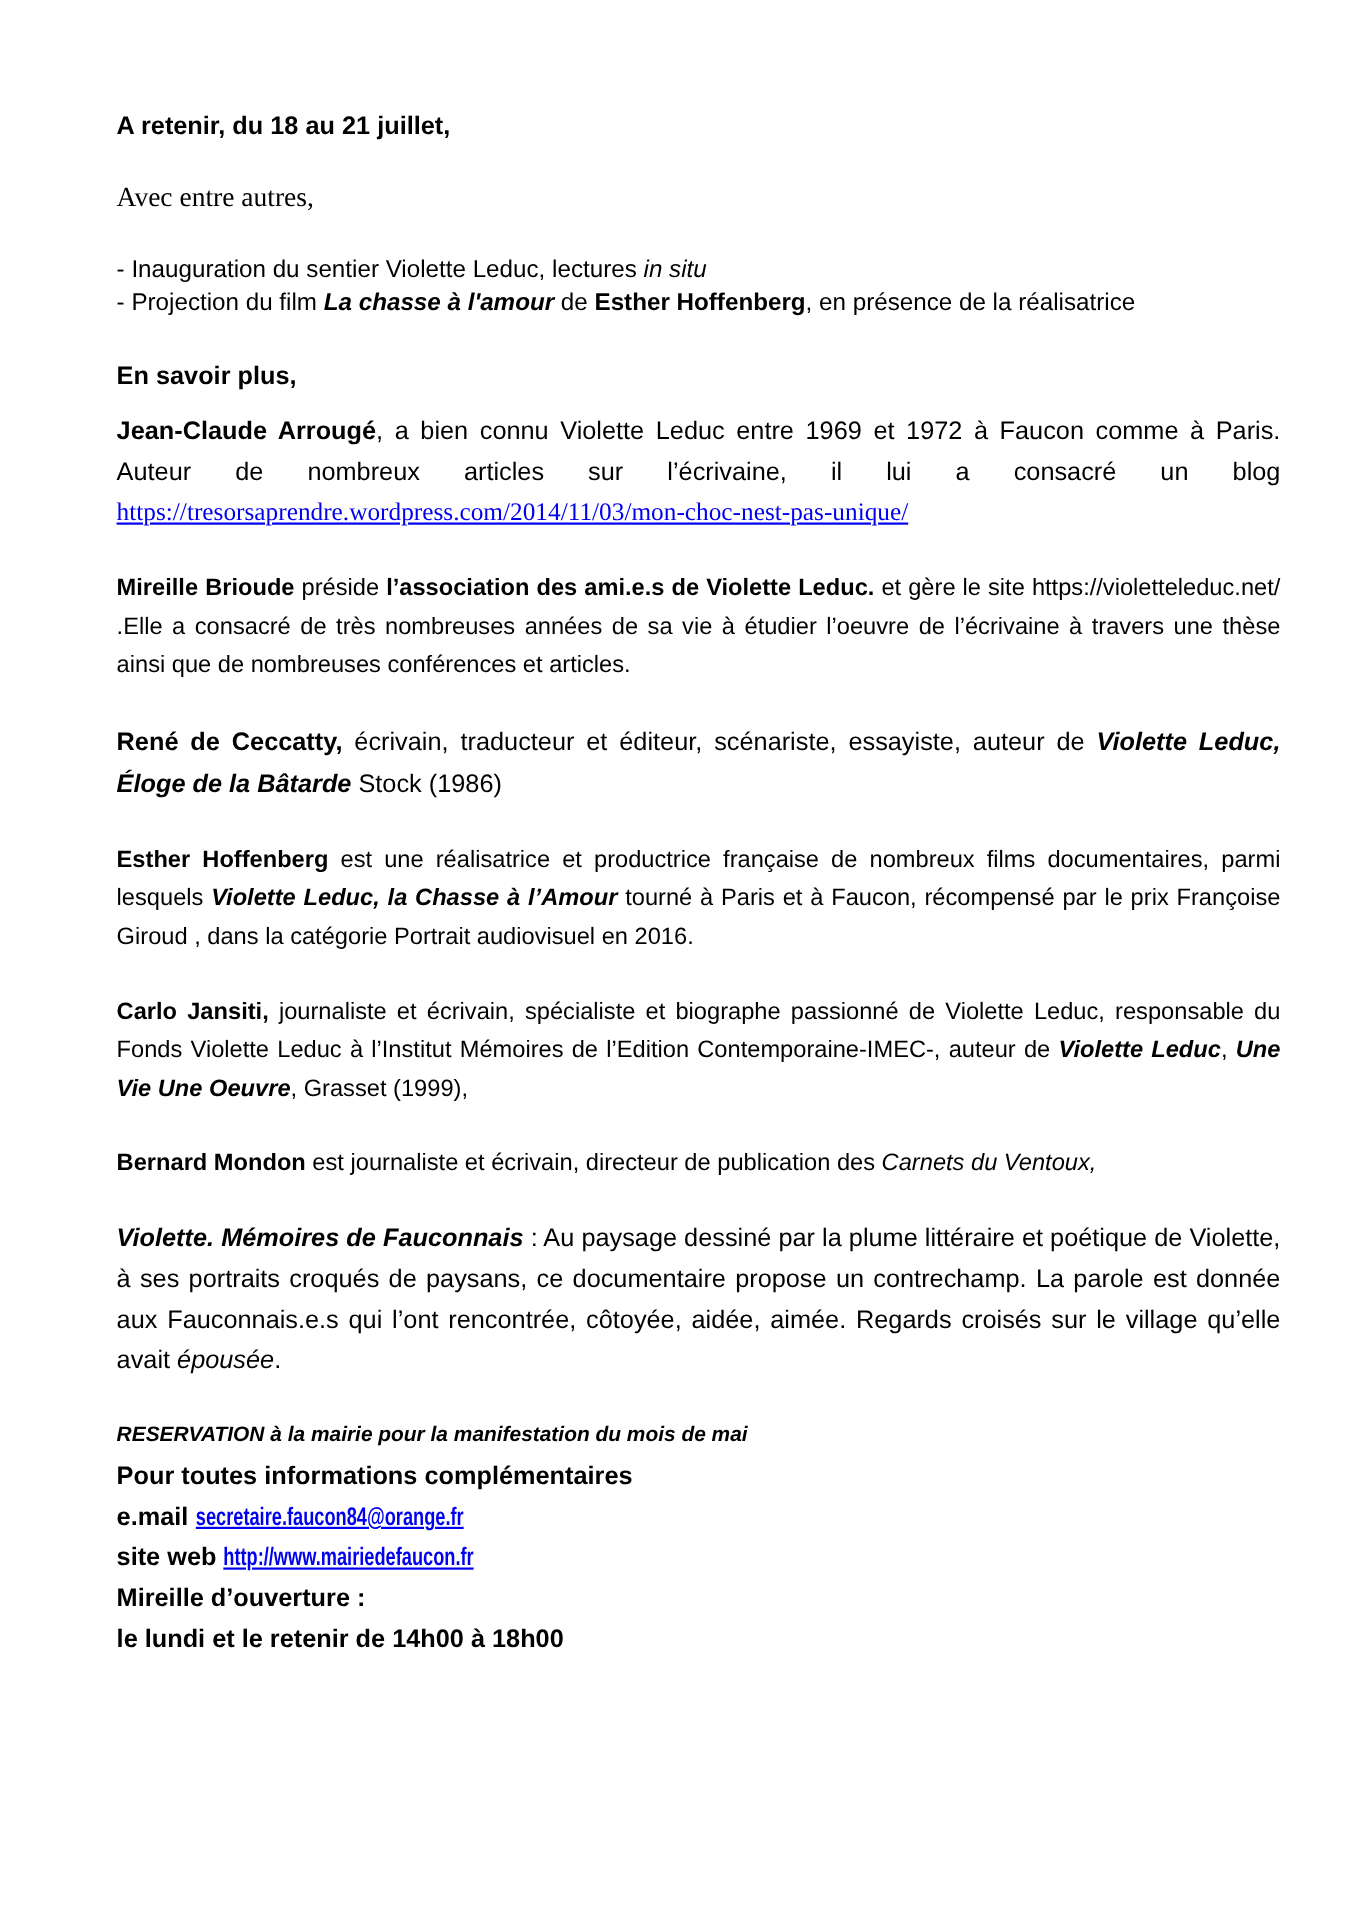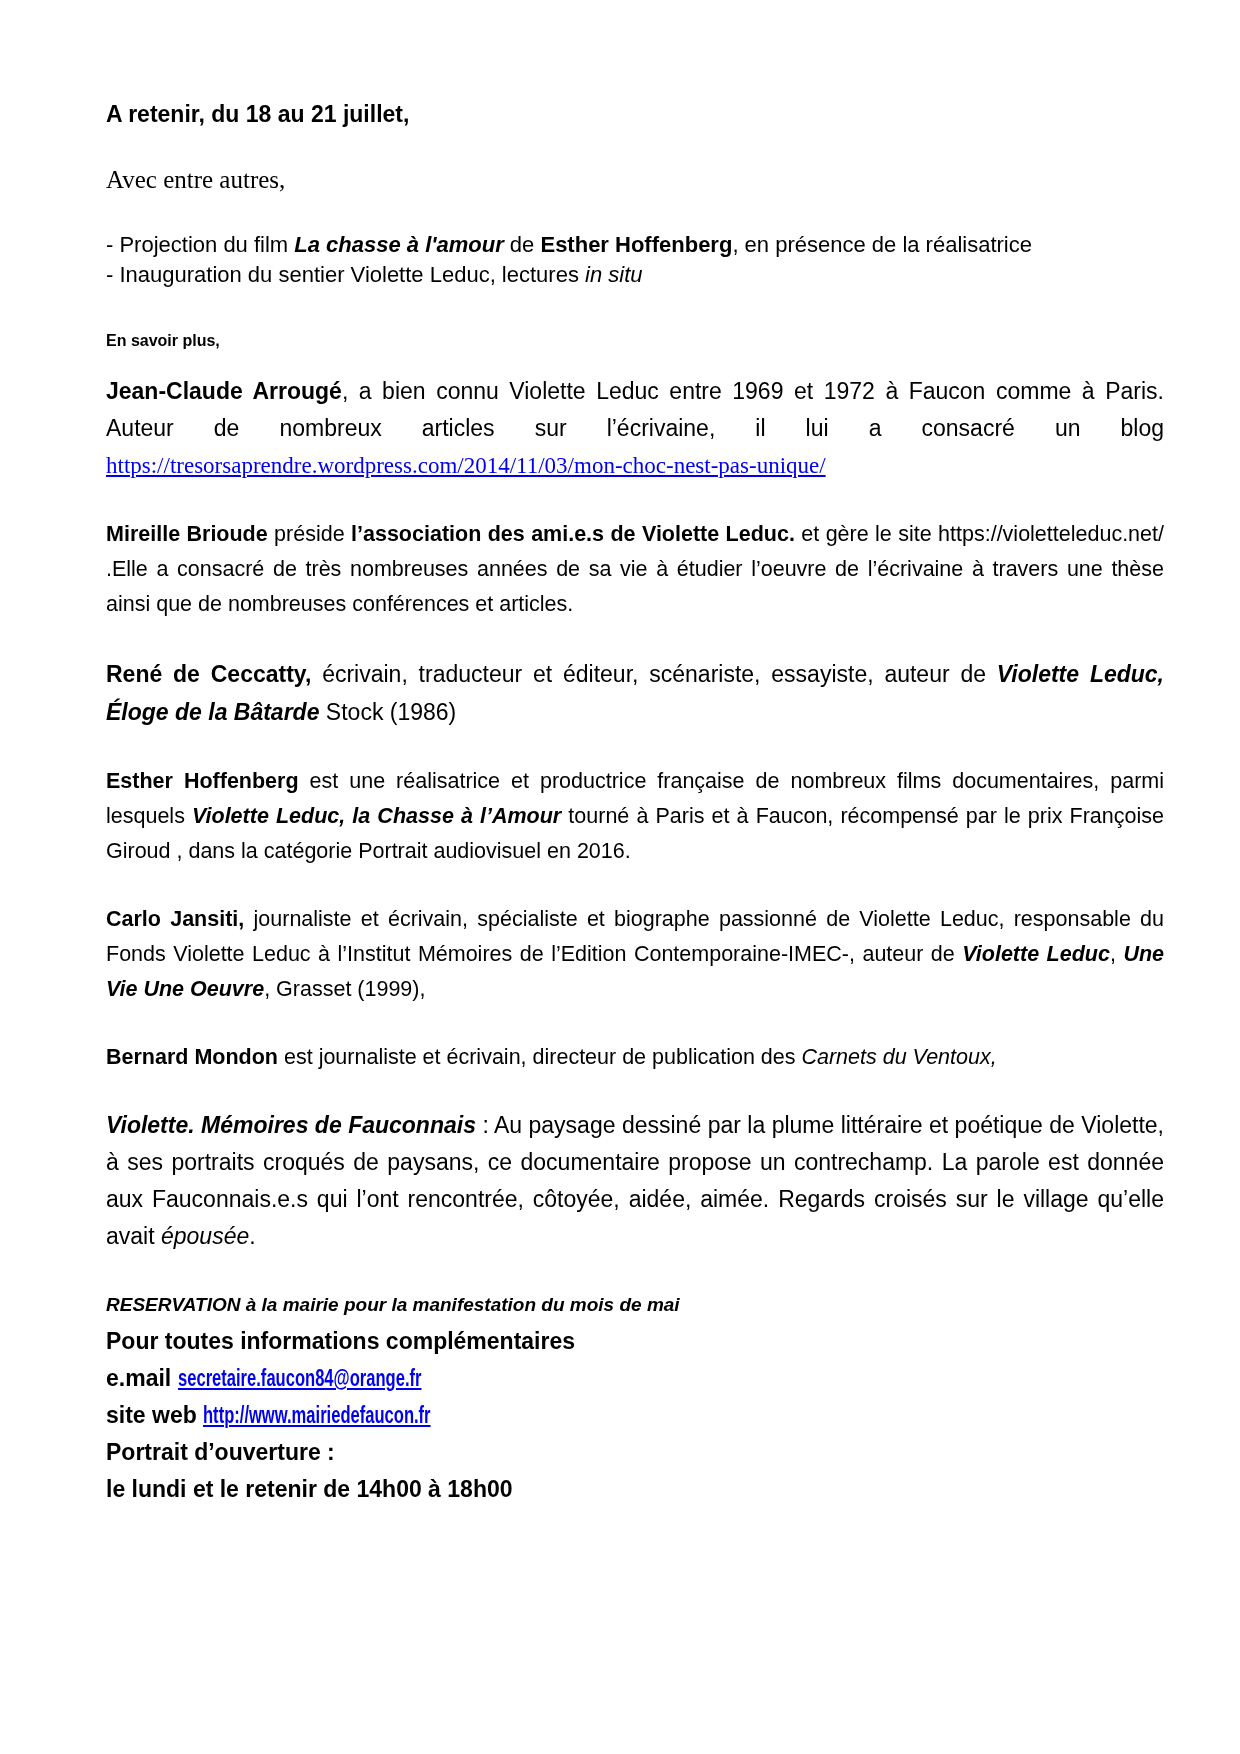--- a/index.html
+++ b/index.html
@@ -12,21 +12,21 @@
   }
   p { margin:0; }
   .bold { font-weight:700; }
   .italic { font-style:italic; }
   .bi { font-weight:700; font-style:italic; }
   .justify { text-align:justify; }
 
   .p-title { font-size:23px; font-weight:700; line-height:28px; }
   .p-avec  { margin-top:37px; font-size:25px; line-height:30px; font-family:"Liberation Serif", serif; }
   .p-bullets { margin-top:35px; font-size:22px; line-height:30px; }
-  .p-more  { margin-top:37px; font-size:16px; font-weight:700; line-height:28px; }
+  .p-more  { margin-top:37px; font-size:23px; font-weight:700; line-height:28px; }
 
   .p-jc    { margin-top:18px; font-size:23px; line-height:37px; }
   .p-sm    { margin-top:33px; font-size:21.5px; line-height:35px; }
   .p-lg    { margin-top:33px; font-size:23px; line-height:38px; }
   .p-vdoc  { margin-top:32px; font-size:23px; line-height:37px; }
 
   .p-resa  { margin-top:31px; font-size:19px; line-height:37px; font-weight:700; font-style:italic; }
   .p-foot  { font-size:23px; line-height:37px; font-weight:700; }
 
   a.link-serif {
@@ -43,22 +43,22 @@
 </head>
 <body>
 
 <div class="page">
 
   <p class="p-title">A retenir, du 18 au 21 juillet,</p>
 
   <p class="p-avec">Avec entre autres,</p>
 
   <div class="p-bullets">
+    <p><span>- Inauguration du sentier Violette Leduc,  lectures </span><span class="italic">in situ</span></p>
     <p><span>- Projection du film </span><span class="bi">La chasse à l'amour</span><span> de </span><span class="bold">Esther Hoffenberg</span><span>, en présence de la réalisatrice</span></p>
-    <p><span>- Inauguration du sentier Violette Leduc,  lectures </span><span class="italic">in situ</span></p>
   </div>
 
   <p class="p-more">En savoir plus,</p>
 
   <p class="p-jc justify"><span class="bold">Jean-Claude Arrougé</span><span>, a bien connu Violette Leduc entre 1969 et 1972 à Faucon comme à Paris. Auteur de nombreux articles sur l’écrivaine,   il lui a consacré un blog </span><a class="link-serif">https://tresorsaprendre.wordpress.com/2014/11/03/mon-choc-nest-pas-unique/</a></p>
 
   <p class="p-sm justify"><span class="bold">Mireille Brioude</span><span> préside </span><span class="bold">l’association des ami.e.s de Violette Leduc.</span><span> et gère le site https://violetteleduc.net/ .Elle a consacré de très nombreuses années de sa vie à étudier l’oeuvre de l’écrivaine à travers une thèse ainsi que de nombreuses conférences  et articles.</span></p>
 
   <p class="p-lg justify"><span class="bold">René de Ceccatty,</span><span> écrivain, traducteur et éditeur, scénariste, essayiste, auteur de </span><span class="bi">Violette Leduc,  Éloge de la Bâtarde</span><span>  Stock (1986)</span></p>
 
@@ -73,18 +73,18 @@
 
   <p class="p-resa">RESERVATION à la mairie pour la manifestation du mois de mai</p>
 
   <p class="p-foot">Pour toutes informations complémentaires</p>
 
 
   <p class="p-foot"><span>e.mail </span><a class="link-cond"><span class="cond">secretaire.faucon84@orange.fr</span></a></p>
 
   <p class="p-foot"><span>site web </span><a class="link-cond"><span class="cond">http://www.mairiedefaucon.fr</span></a></p>
 
-  <p class="p-foot">Portrait d’ouverture :</p>
+  <p class="p-foot">Mireille d’ouverture :</p>
 
   <p class="p-foot">le lundi  et le retenir de 14h00 à 18h00</p>
 
 
 </div>
 
 </body></html>

